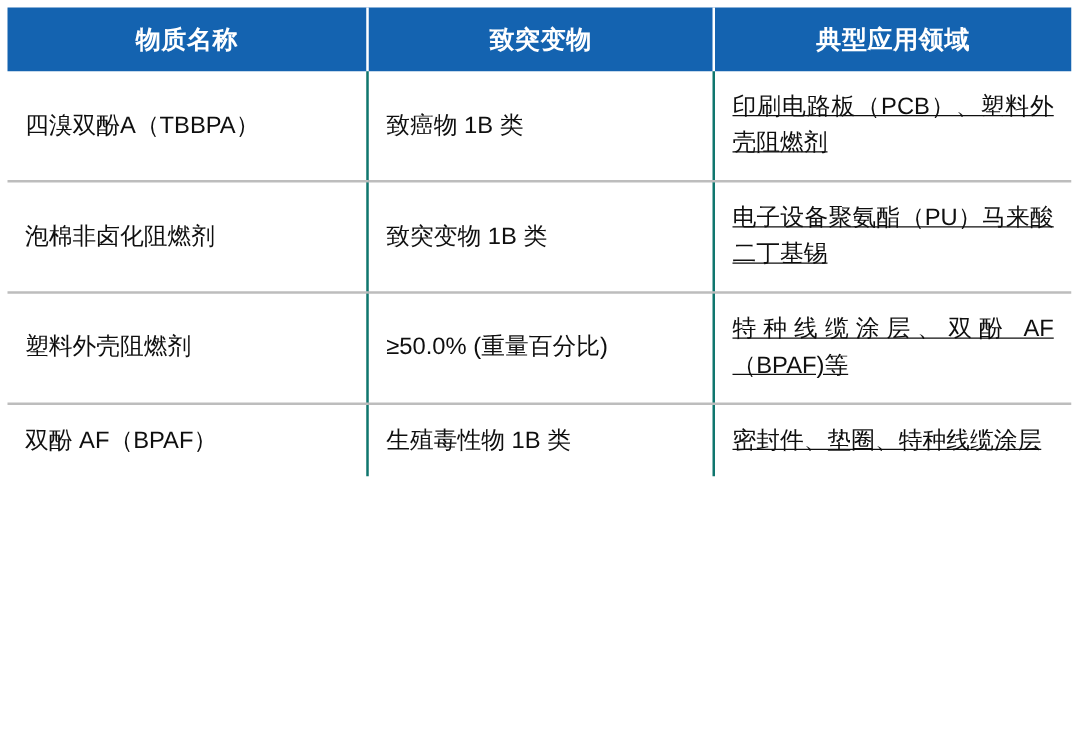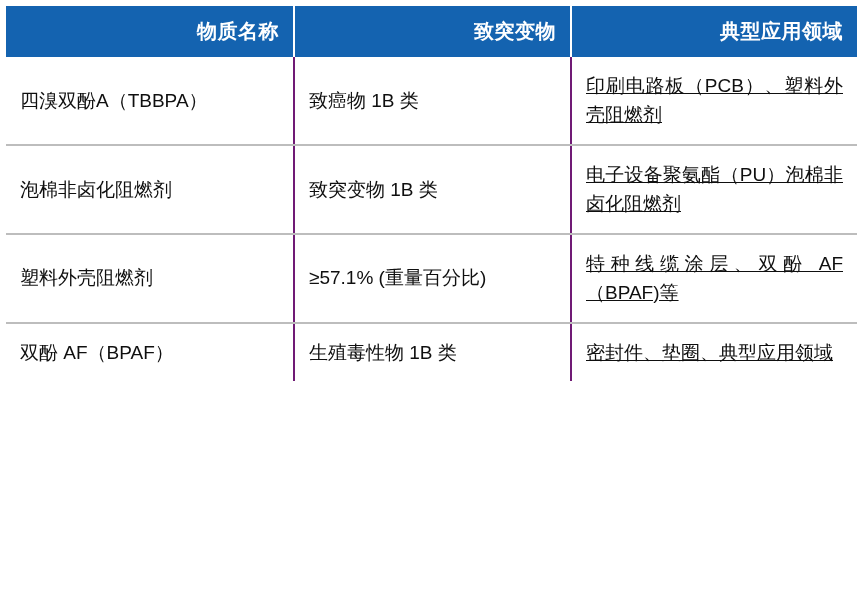--- a/index.html
+++ b/index.html
@@ -30,38 +30,38 @@
 
   table.data-table col.c0 { width: 288px; }
   table.data-table col.c1 { width: 277px; }
   table.data-table col.c2 { width: 286px; }
 
   thead th {
     background: #1463b0;
     color: #ffffff;
     font-size: 20px;
     font-weight: bold;
-    text-align: right;
+    text-align: center;
     padding: 12px 14px;
     height: 40px;
     box-sizing: border-box;
     border-right: 2px solid #ffffff;
     letter-spacing: 0.5px;
   }
   thead th:last-child {
     border-right: none;
   }
 
   tbody td {
     font-size: 19px;
     line-height: 1.55;
     padding: 14px 14px;
     vertical-align: middle;
     border-bottom: 2px solid #bdbdbd;
-    border-right: 2px solid #701a75;
+    border-right: 2px solid #0f766e;
     box-sizing: border-box;
     color: #0f0f0f;
   }
   tbody td:last-child {
     border-right: none;
   }
   tbody tr:last-child td {
     border-bottom: none;
   }
 
@@ -90,27 +90,27 @@
     </thead>
     <tbody>
       <tr>
         <td>四溴双酚A（TBBPA）</td>
         <td>致癌物 1B 类</td>
         <td class="col-app">印刷电路板（PCB）、塑料外壳阻燃剂</td>
       </tr>
       <tr>
         <td>泡棉非卤化阻燃剂</td>
         <td>致突变物 1B 类</td>
-        <td class="col-app">电子设备聚氨酯（PU）泡棉非卤化阻燃剂</td>
+        <td class="col-app">电子设备聚氨酯（PU）马来酸二丁基锡</td>
       </tr>
       <tr>
         <td>塑料外壳阻燃剂</td>
-        <td>≥57.1% (重量百分比)</td>
+        <td>≥50.0% (重量百分比)</td>
         <td class="col-app">特种线缆涂层、双酚 AF（BPAF)等</td>
       </tr>
       <tr>
         <td>双酚 AF（BPAF）</td>
         <td>生殖毒性物 1B 类</td>
-        <td class="col-app">密封件、垫圈、典型应用领域</td>
+        <td class="col-app">密封件、垫圈、特种线缆涂层</td>
       </tr>
     </tbody>
   </table>
 </div>
 
 </body></html>

